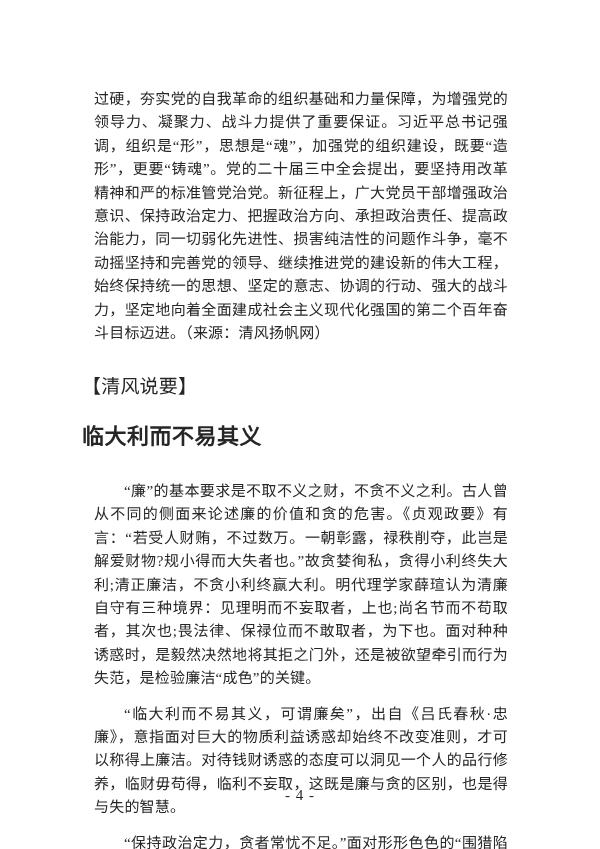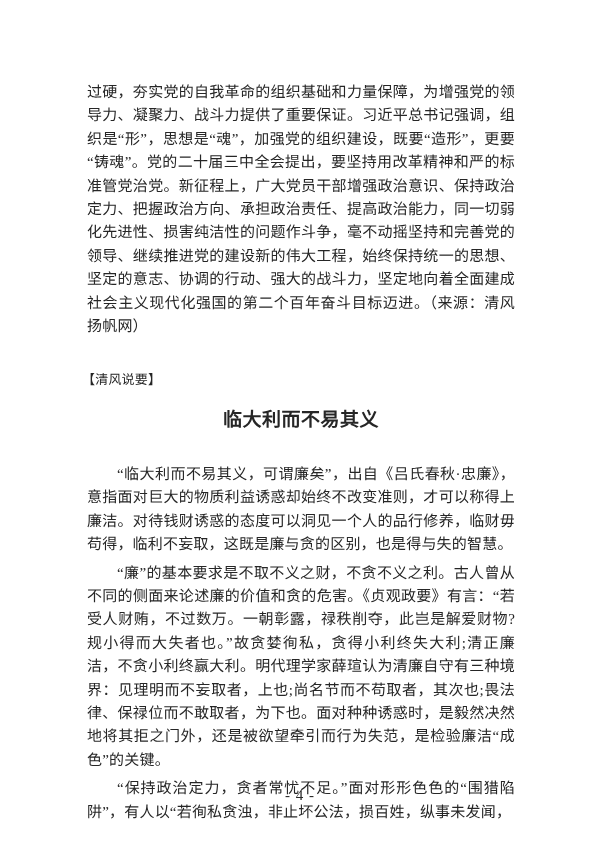--- a/index.html
+++ b/index.html
@@ -16,45 +16,44 @@
     font-family: "Liberation Serif", "DejaVu Serif", serif;
     color: #262626;
   }
   .content {
     position: absolute;
     left: 82px;
     top: 76px;
     width: 438px;
   }
   .para {
-    margin: 5px;
+    margin: 12px;
     font-size: 15px;
     line-height: 23.4px;
     text-align: justify;
     letter-spacing: 0.2px;
     word-break: break-all;
   }
   .para.indent {
     text-indent: 2em;
   }
   .para.intro {
     margin-bottom: 30px;
   }
   .section-label {
-    font-size: 13px;
+    font-size: 19px;
     line-height: 23.4px;
     letter-spacing: 0.2px;
-    margin: 0 0 14px 0;
+    margin: 0 0 24px 0;
   }
   .article-title {
     margin: 0 0 29px 0;
-    font-size: 19px;
+    font-size: 22px;
     line-height: 28px;
     font-weight: bold;
-    text-align: center;
     letter-spacing: 0.5px;
   }
   .page-number {
     position: absolute;
     top: 786px;
     left: 0;
     width: 600px;
     text-align: center;
     font-size: 15px;
     line-height: 18px;
@@ -65,21 +64,21 @@
 <body>
 
 <div class="page">
   <div class="content">
     <p class="para intro">过硬，夯实党的自我革命的组织基础和力量保障，为增强党的领导力、凝聚力、战斗力提供了重要保证。习近平总书记强调，组织是“形”，思想是“魂”，加强党的组织建设，既要“造形”，更要“铸魂”。党的二十届三中全会提出，要坚持用改革精神和严的标准管党治党。新征程上，广大党员干部增强政治意识、保持政治定力、把握政治方向、承担政治责任、提高政治能力，同一切弱化先进性、损害纯洁性的问题作斗争，毫不动摇坚持和完善党的领导、继续推进党的建设新的伟大工程，始终保持统一的思想、坚定的意志、协调的行动、强大的战斗力，坚定地向着全面建成社会主义现代化强国的第二个百年奋斗目标迈进。（来源：清风扬帆网）</p>
 
     <div class="section-label">【清风说要】</div>
 
     <h1 class="article-title">临大利而不易其义</h1>
 
+    <p class="para indent">“廉”的基本要求是不取不义之财，不贪不义之利。古人曾从不同的侧面来论述廉的价值和贪的危害。《贞观政要》有言：“若受人财贿，不过数万。一朝彰露，禄秩削夺，此岂是解爱财物?规小得而大失者也。”故贪婪徇私，贪得小利终失大利;清正廉洁，不贪小利终赢大利。明代理学家薛瑄认为清廉自守有三种境界：见理明而不妄取者，上也;尚名节而不苟取者，其次也;畏法律、保禄位而不敢取者，为下也。面对种种诱惑时，是毅然决然地将其拒之门外，还是被欲望牵引而行为失范，是检验廉洁“成色”的关键。</p>
+
     <p class="para indent">“临大利而不易其义，可谓廉矣”，出自《吕氏春秋·忠廉》，意指面对巨大的物质利益诱惑却始终不改变准则，才可以称得上廉洁。对待钱财诱惑的态度可以洞见一个人的品行修养，临财毋苟得，临利不妄取，这既是廉与贪的区别，也是得与失的智慧。</p>
-
-    <p class="para indent">“廉”的基本要求是不取不义之财，不贪不义之利。古人曾从不同的侧面来论述廉的价值和贪的危害。《贞观政要》有言：“若受人财贿，不过数万。一朝彰露，禄秩削夺，此岂是解爱财物?规小得而大失者也。”故贪婪徇私，贪得小利终失大利;清正廉洁，不贪小利终赢大利。明代理学家薛瑄认为清廉自守有三种境界：见理明而不妄取者，上也;尚名节而不苟取者，其次也;畏法律、保禄位而不敢取者，为下也。面对种种诱惑时，是毅然决然地将其拒之门外，还是被欲望牵引而行为失范，是检验廉洁“成色”的关键。</p>
 
     <p class="para indent">“保持政治定力，贪者常忧不足。”面对形形色色的“围猎陷阱”，有人以“若徇私贪浊，非止坏公法，损百姓，纵事未发闻，</p>
   </div>
 
   <div class="page-number">- 4 -</div>
 </div>
 
 </body></html>

